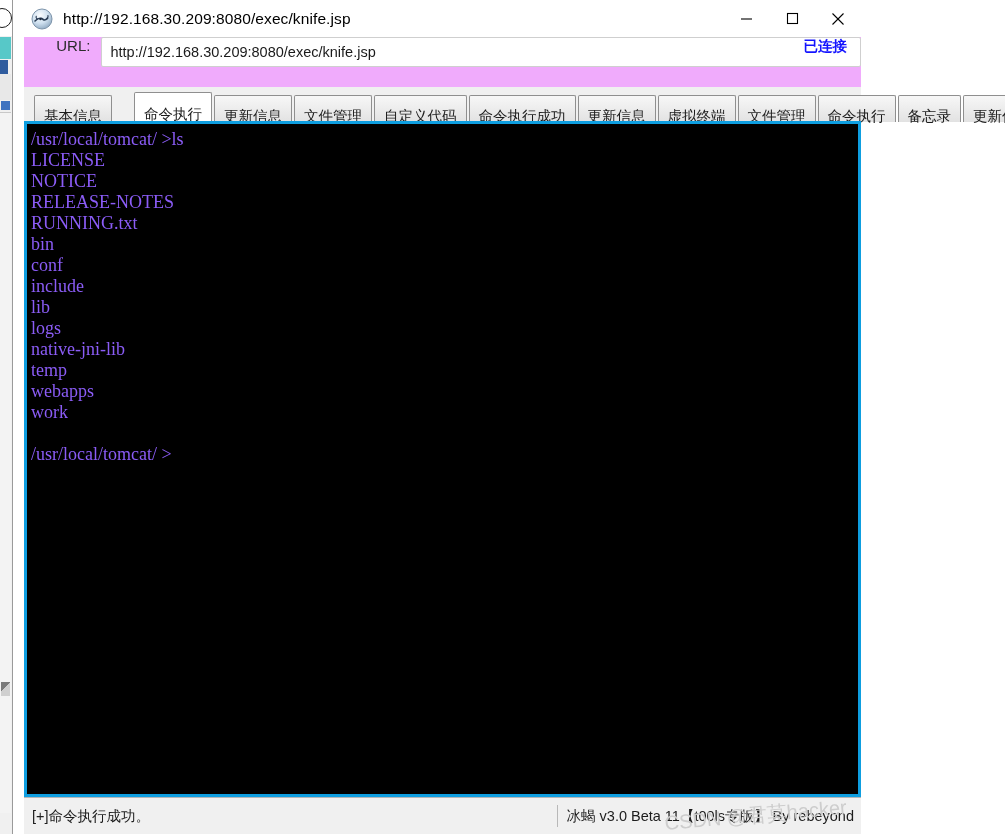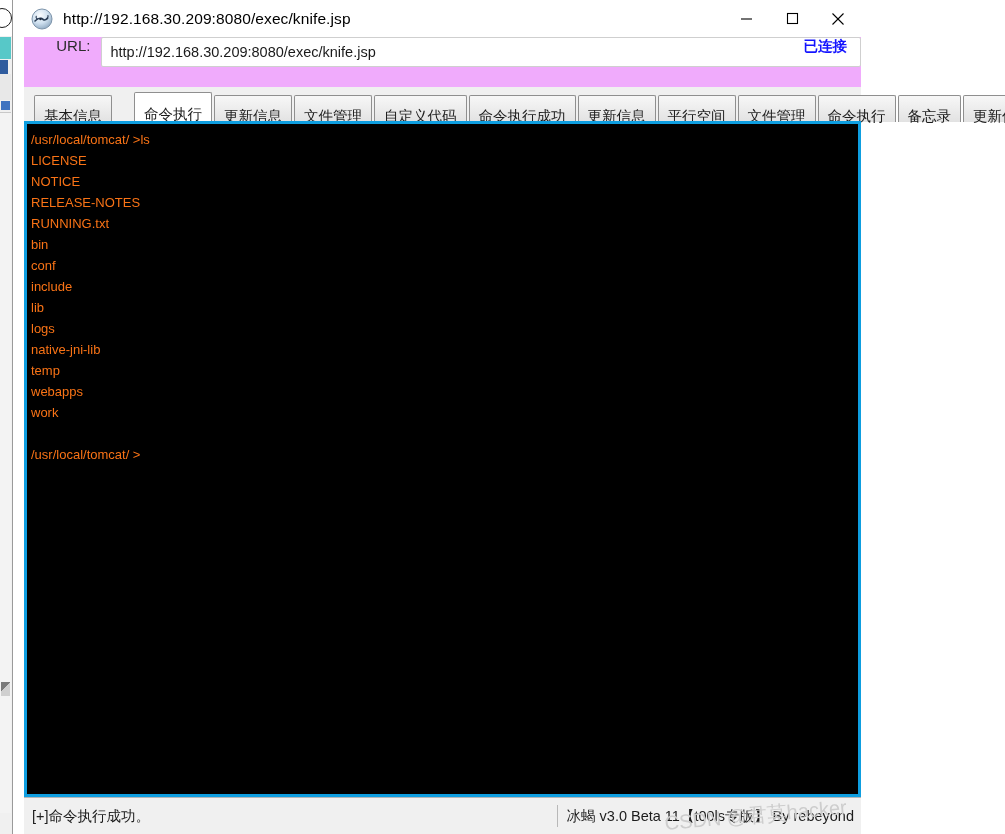--- a/index.html
+++ b/index.html
@@ -199,24 +199,24 @@
     flex: 1 1 auto;
     background: #000000;
     border: 3px solid #0e9ee0;
     border-right-width: 3px;
     box-sizing: border-box;
     overflow: hidden;
     position: relative;
   }
   .term {
     padding: 5px 0 0 4px;
-    font-family: Liberation Sans, sans-serif;
-    font-size: 13px;
+    font-family: Liberation Serif, serif;
+    font-size: 18px;
     line-height: 21px;
-    color: #f97316;
+    color: #8b5cf6;
     white-space: pre;
   }
   .term-line { height: 21px; }
   .term-line.blank { color: transparent; }
 
   
   .statusbar {
     height: 36px;
     background: #f0f0f0;
     border-top: 1px solid #b5b5b5;
@@ -324,21 +324,21 @@
   </div>
 
   <div class="tabbar">
       <div class="tab">基本信息</div>
       <div class="tab active">命令执行</div>
       <div class="tab">更新信息</div>
       <div class="tab">文件管理</div>
       <div class="tab">自定义代码</div>
       <div class="tab">命令执行成功</div>
       <div class="tab">更新信息</div>
-      <div class="tab">平行空间</div>
+      <div class="tab">虚拟终端</div>
       <div class="tab">文件管理</div>
       <div class="tab">命令执行</div>
       <div class="tab">备忘录</div>
       <div class="tab">更新信息</div>
     </div>
 
   <div class="term-wrap">
     <div class="term"><div class="term-line">/usr/local/tomcat/ &gt;ls</div><div class="term-line">LICENSE</div><div class="term-line">NOTICE</div><div class="term-line">RELEASE-NOTES</div><div class="term-line">RUNNING.txt</div><div class="term-line">bin</div><div class="term-line">conf</div><div class="term-line">include</div><div class="term-line">lib</div><div class="term-line">logs</div><div class="term-line">native-jni-lib</div><div class="term-line">temp</div><div class="term-line">webapps</div><div class="term-line">work</div><div class="term-line blank">&nbsp;</div><div class="term-line">/usr/local/tomcat/ &gt;</div></div>
   </div>
 

